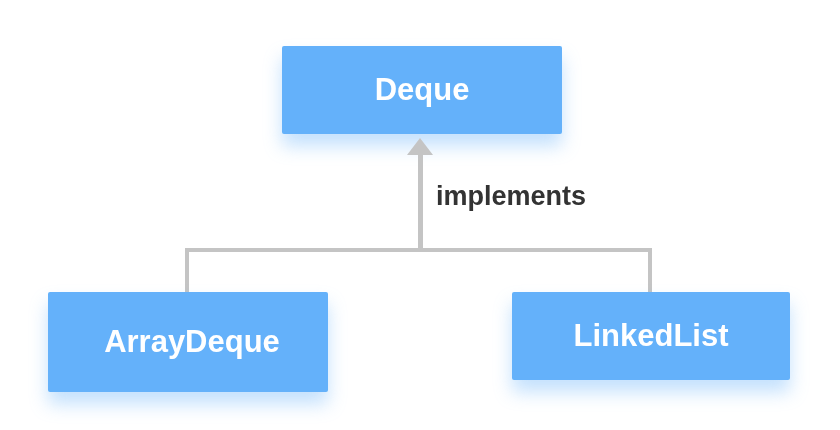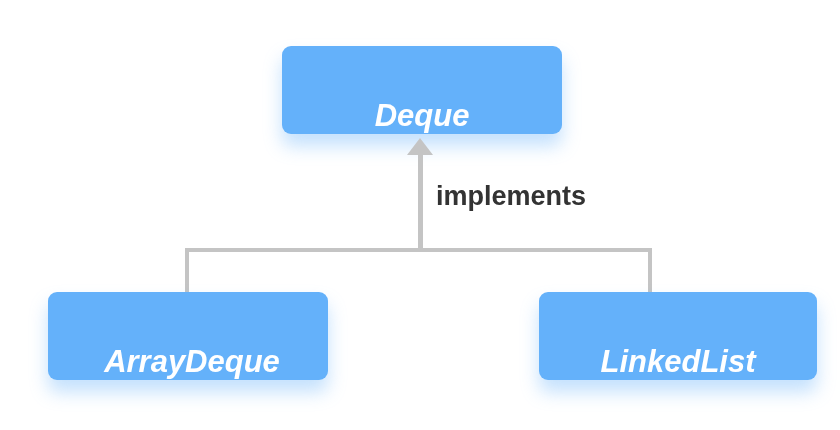--- a/index.html
+++ b/index.html
@@ -19,32 +19,31 @@
     position: relative;
     width: 840px;
     height: 430px;
     background: var(--background);
     overflow: hidden;
   }
   .node {
     position: absolute;
     background: var(--node-fill);
     color: var(--node-text);
-    border-radius: 9px;
+    border-radius: 2px;
     display: flex;
-    align-items: flex-end;
+    align-items: center;
     justify-content: center;
     font-weight: bold;
     font-size: 31px;
     box-shadow: 0 12px 18px var(--node-glow);
-    font-style: italic;
   }
   .node-parent     { left: 282px; top: 46px;  width: 280px; height: 88px; }
-  .node-left-child { left: 48px;  top: 292px; width: 280px; height: 88px; padding-left: 8px; }
-  .node-right-child{ left: 512px; top: 292px; width: 278px; height: 88px; margin-left: 27px; }
+  .node-left-child { left: 48px;  top: 292px; width: 280px; height: 100px; padding-left: 8px; }
+  .node-right-child{ left: 512px; top: 292px; width: 278px; height: 88px; }
 
   .line {
     position: absolute;
     background: var(--connector);
   }
   .arrow-shaft         { left: 418px; top: 153px; width: 5px;   height: 97px; }
   .connector-horizontal{ left: 185px; top: 248px; width: 467px; height: 4px;  }
   .connector-left-drop { left: 185px; top: 250px; width: 4px;   height: 42px; }
   .connector-right-drop{ left: 648px; top: 250px; width: 4px;   height: 42px; }
 

